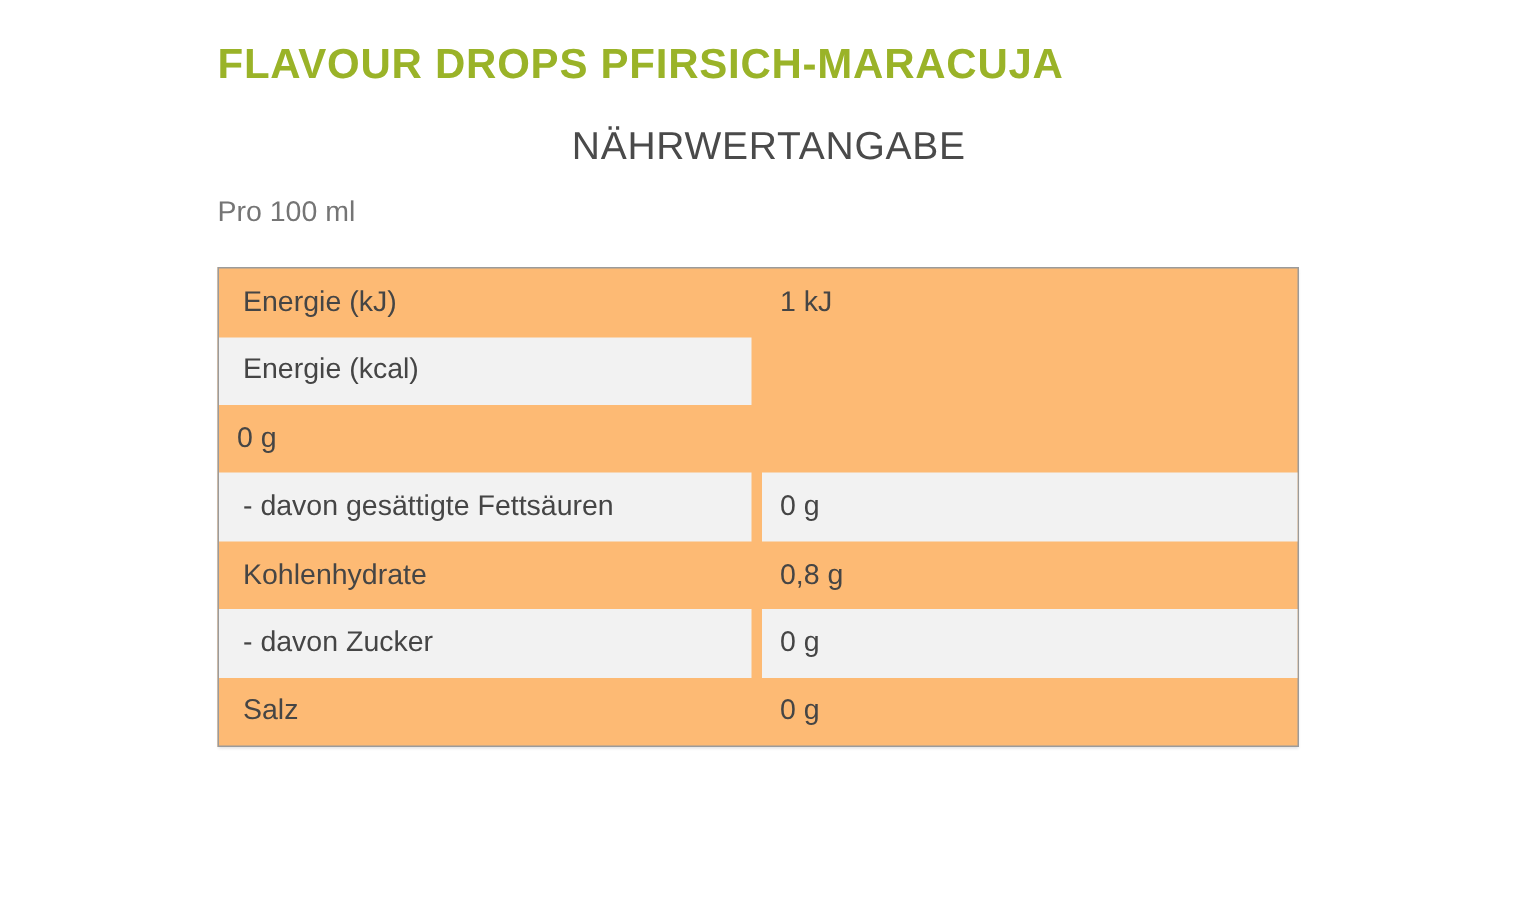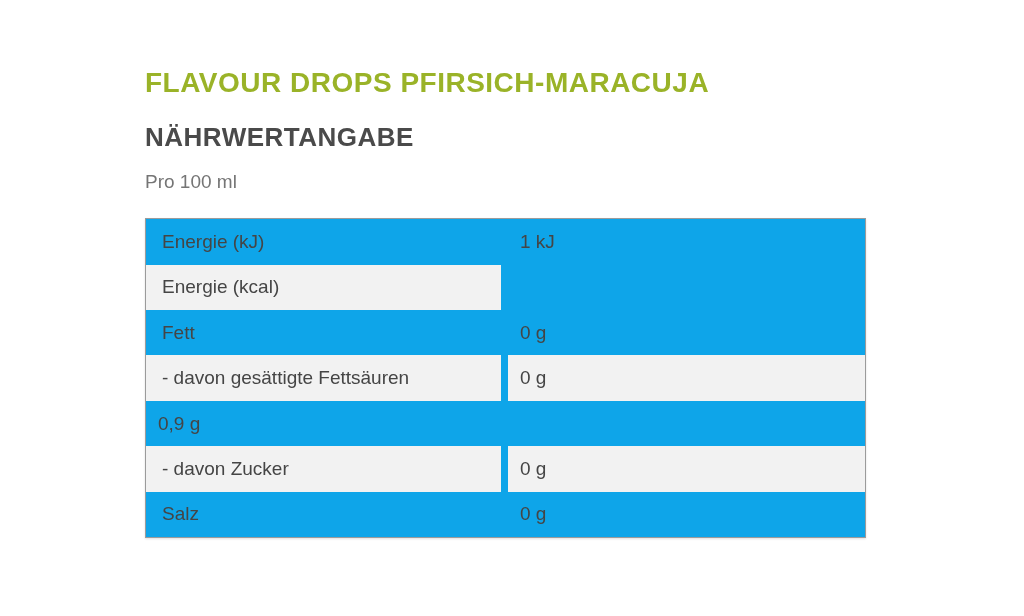--- a/index.html
+++ b/index.html
@@ -11,51 +11,52 @@
     --tborder:#9b9b9b;
   }
   *{margin:0;padding:0;box-sizing:border-box;}
   html,body{background:#ffffff;}
   body{
     width:1024px;height:616px;
     font-family:"Liberation Sans","DejaVu Sans",sans-serif;
     overflow:hidden;
   }
   .content{
-    padding-top:68px;
+    padding-top:28px;
     padding-left:145px;
     width:880px;
   }
   .page-title{
     color:var(--accent);
     font-size:28px;
     font-weight:bold;
     letter-spacing:0.5px;
     line-height:1.1;
   }
   .section-heading{
     margin-top:24px;
     color:var(--heading);
     font-size:26px;
-    font-weight:700;
+    font-weight:400;
     letter-spacing:0.5px;
     line-height:1.1;
+    text-align:center;
   }
   .serving-label{
     margin-top:20px;
     margin-bottom:24px;
     color:var(--muted);
     font-size:19px;
     line-height:1.2;
   }
   .ntable{
     width:721px;
     height:320px;
     border:1px solid var(--tborder);
-    background:#0ea5e9;
+    background:#fdba74;
     display:flex;
     flex-direction:column;
     box-shadow:0 1px 2px rgba(0,0,0,0.12);
   }
   .nrow{
     flex:1;
     display:flex;
     gap:7px;
   }
   .ncell{
@@ -92,31 +93,31 @@
       <div class="nrow">
         <div class="ncell nlabel">Energie (kJ)</div>
         <div class="ncell nvalue">1 kJ</div>
       </div>
 
       <div class="nrow stripe">
         <div class="ncell nlabel">Energie (kcal)</div>
       </div>
 
       <div class="nrow">
-        <div class="ncell nlabel">Fett</div>
         <div class="ncell nvalue">0 g</div>
       </div>
 
       <div class="nrow stripe">
         <div class="ncell nlabel">- davon gesättigte Fettsäuren</div>
         <div class="ncell nvalue">0 g</div>
       </div>
 
       <div class="nrow">
-        <div class="ncell nvalue">0,9 g</div>
+        <div class="ncell nlabel">Kohlenhydrate</div>
+        <div class="ncell nvalue">0,8 g</div>
       </div>
 
       <div class="nrow stripe">
         <div class="ncell nlabel">- davon Zucker</div>
         <div class="ncell nvalue">0 g</div>
       </div>
 
       <div class="nrow">
         <div class="ncell nlabel">Salz</div>
         <div class="ncell nvalue">0 g</div>

